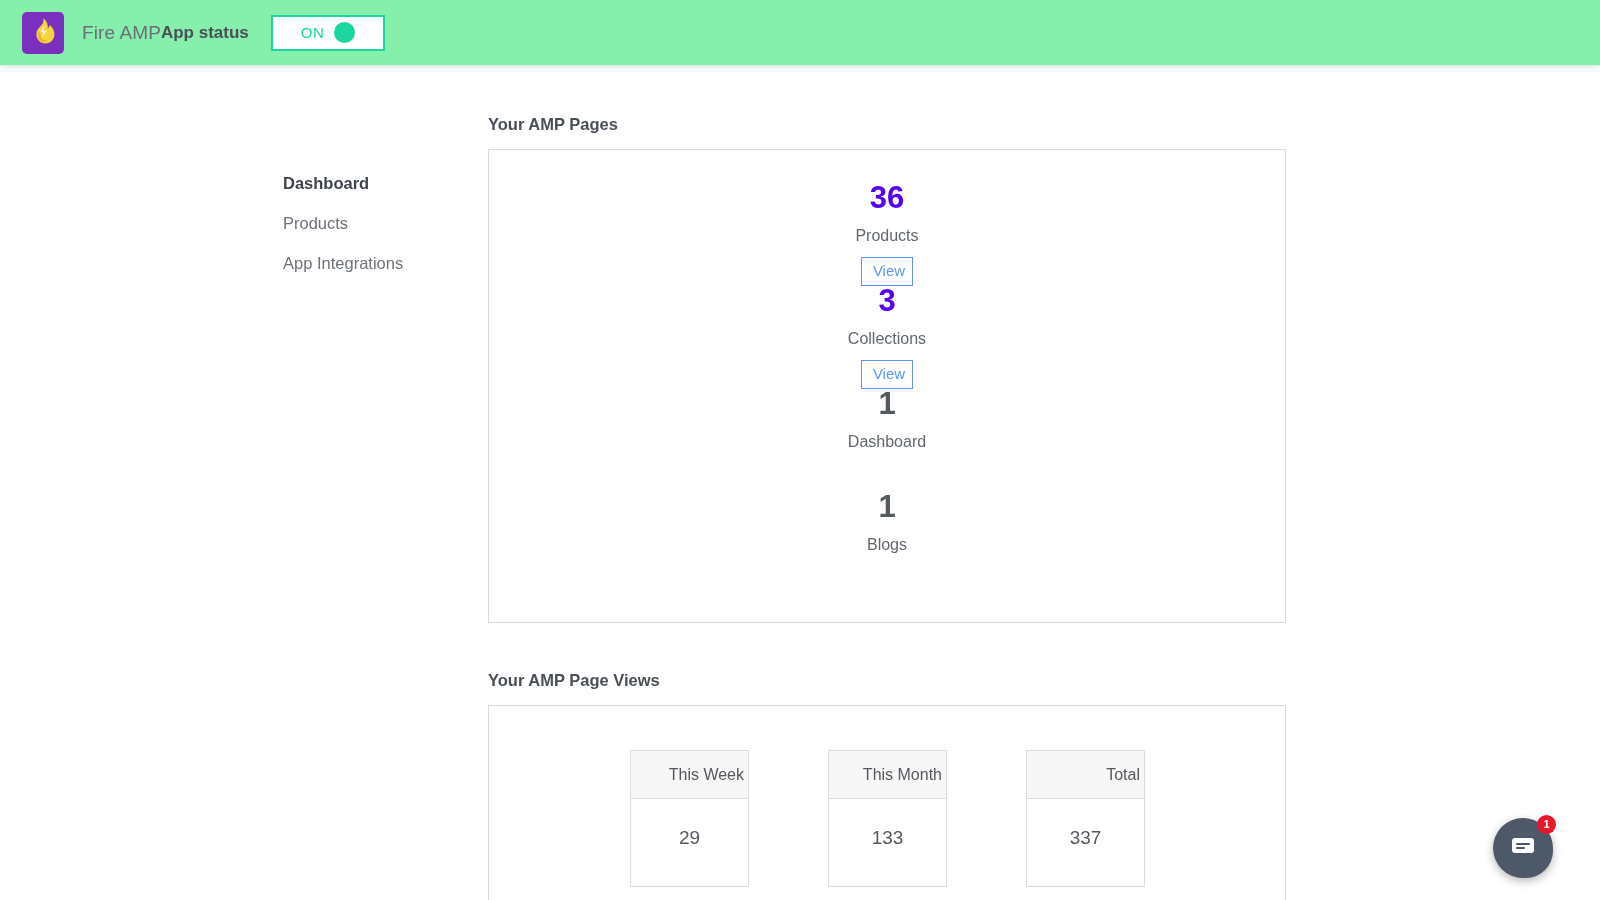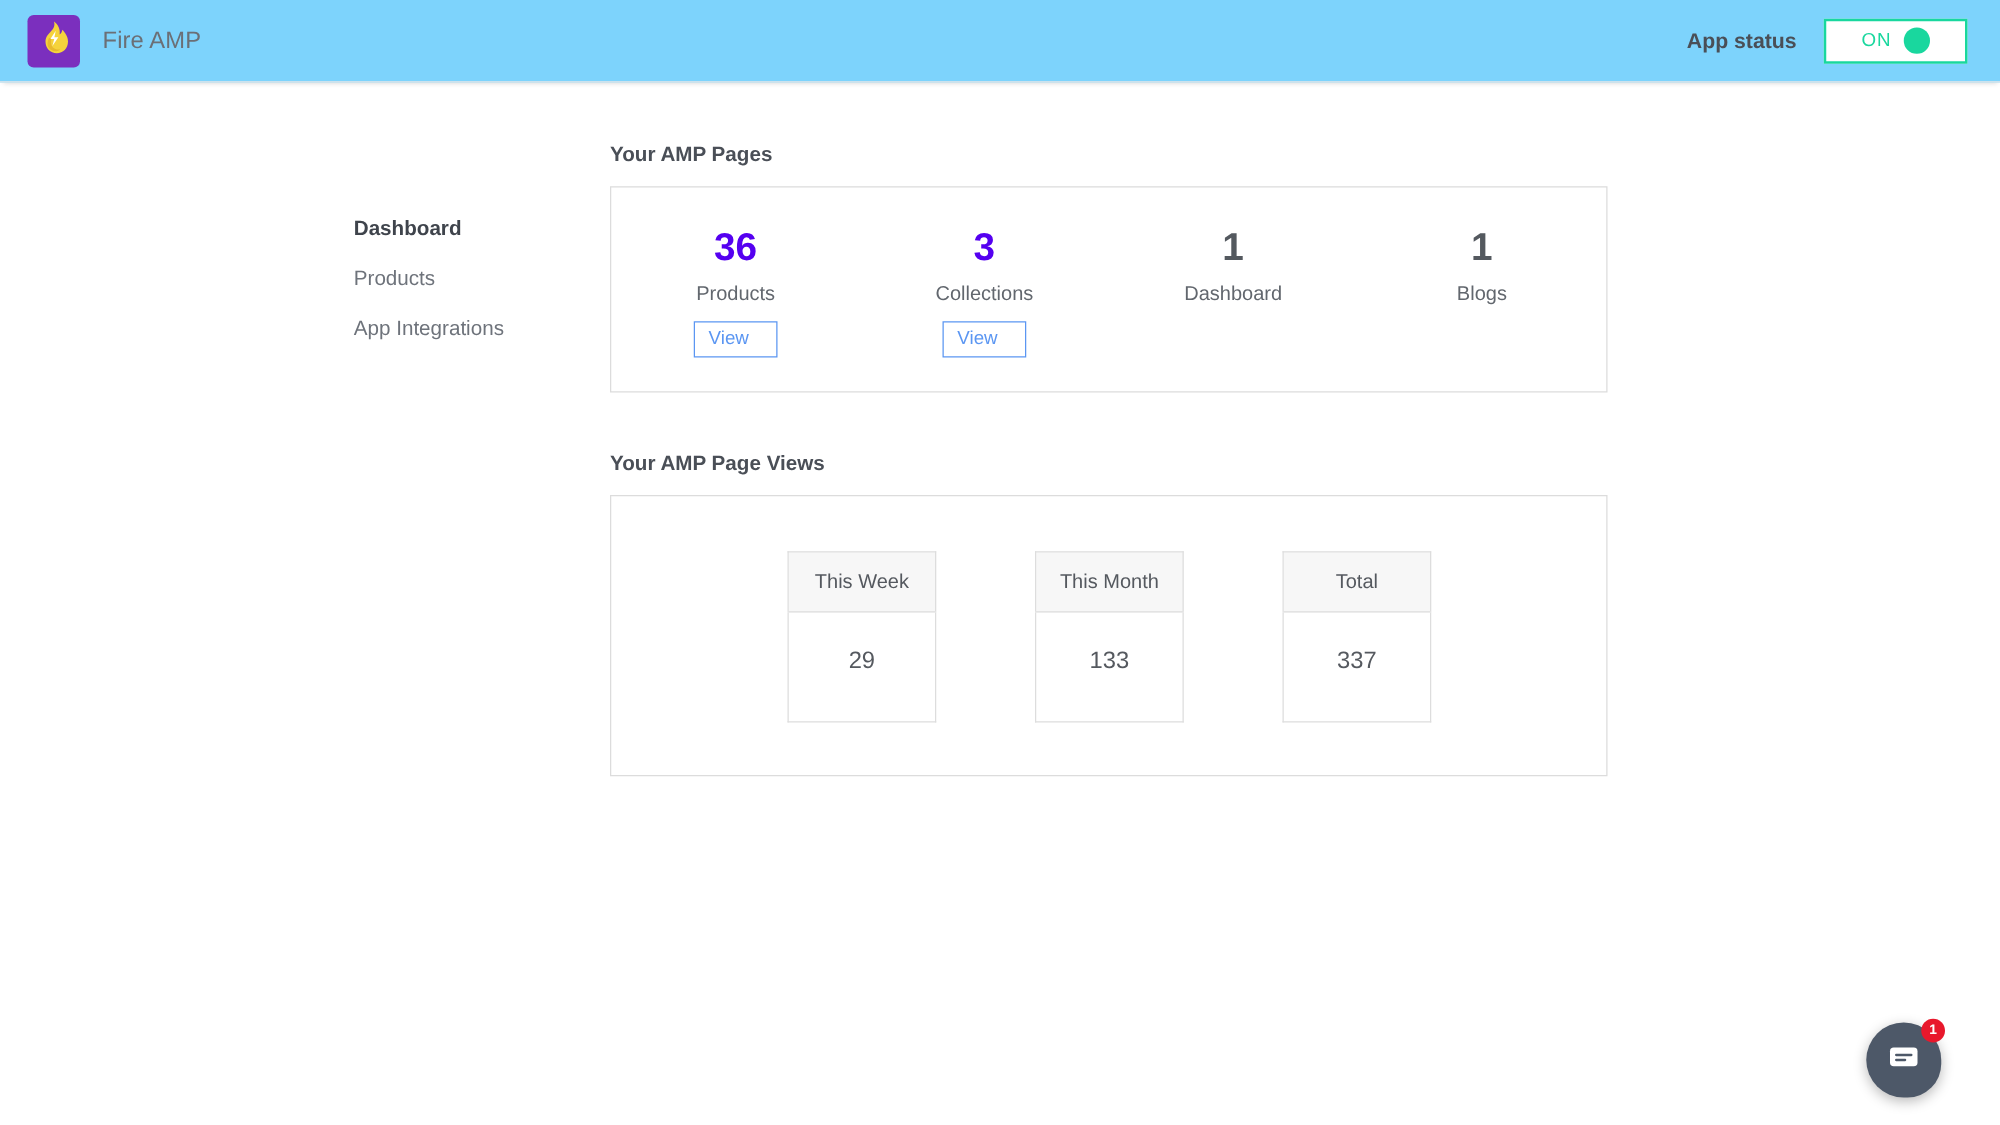--- a/index.html
+++ b/index.html
@@ -8,24 +8,23 @@
     width: 1600px; height: 900px;
     background: #ffffff;
     font-family: "Liberation Sans", sans-serif;
     -webkit-font-smoothing: antialiased;
   }
 
   
   .topbar {
     position: relative;
     height: 66px;
-    background: #7dd3fc;
+    background: #86efac;
     display: flex;
     align-items: center;
-    justify-content: space-between;
     padding: 0 22px 0 22px;
     border-bottom: 1px solid #e8e8e8;
     box-shadow: 0 2px 4px -2px rgba(0,0,0,0.18);
   }
   .brand { display: flex; align-items: center; gap: 18px; }
   .logo-tile {
     width: 42px; height: 42px;
     background: #7b2fbe;
     border-radius: 5px;
     display: flex; align-items: center; justify-content: center;
@@ -103,20 +102,21 @@
   .card {
     border: 1px solid #dcdcdc;
     background: #ffffff;
     width: 798px;
   }
 
   
   .stats {
     display: flex;
     padding: 32px 0 28px 0;
+    flex-direction: column;
   }
   .stat {
     flex: 1;
     text-align: center;
   }
   .stat-value {
     font-size: 31px;
     font-weight: bold;
     line-height: 1;
     margin-bottom: 14px;
@@ -127,42 +127,42 @@
     font-size: 16px;
     color: #62676e;
     margin-bottom: 12px;
   }
   .view-btn {
     display: inline-block;
     border: 1px solid #5b96f2;
     color: #5b96f2;
     background: #ffffff;
     font-size: 15px;
-    padding: 3px 22px 4px 11px;
+    padding: 3px 7px 4px 11px;
     cursor: pointer;
     line-height: 1.3;
   }
   .view-slot { height: 28px; }
 
   
   .views-card { padding: 44px 0 42px 0; }
   .views-row {
     display: flex;
     gap: 79px;
     padding-left: 141px;
   }
   .mini-table {
     width: 119px;
     border: 1px solid #dddddd;
     border-collapse: collapse;
   }
   .mini-head {
     background: #f7f7f7;
     border-bottom: 1px solid #dddddd;
-    text-align: center;
+    text-align: right;
     font-size: 16px;
     color: #55595f;
     padding: 14px 4px;
     line-height: 1.2;
   }
   .mini-cell {
     text-align: center;
     font-size: 19px;
     color: #55595f;
     padding: 28px 4px 36px 4px;

